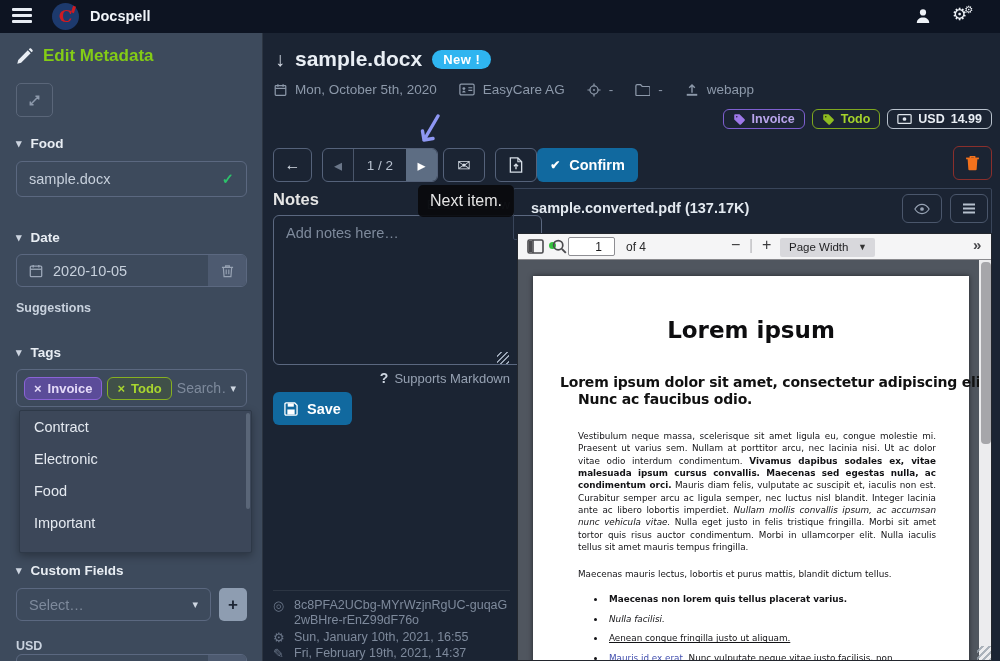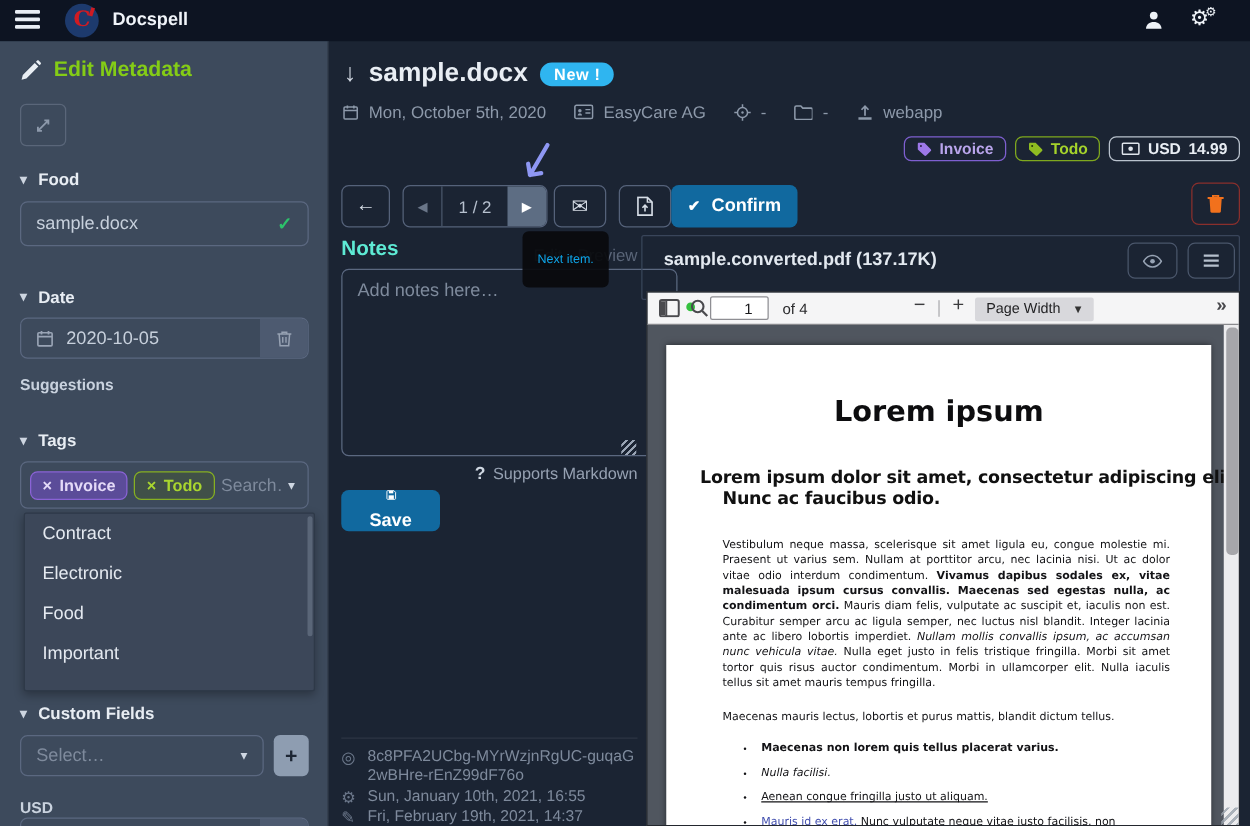--- a/index.html
+++ b/index.html
@@ -75,33 +75,33 @@
   .pg-next { width:31px; background:#5d6d83; color:#fff; cursor:pointer; }
   .btn-primary { position:absolute; background:#11699f; border:none; border-radius:6px; color:#fff;
                  font-size:14.5px; font-weight:bold; display:flex; align-items:center; gap:9px;
                  justify-content:center; cursor:pointer; }
   .confirm { left:537px; top:148px; width:101px; height:34px; }
   .trash-btn { position:absolute; left:953px; top:146px; width:39px; height:34px;
                border:1px solid #8a2f2c; border-radius:6px; background:transparent; cursor:pointer;
                display:flex; align-items:center; justify-content:center; }
 
   
-  .notes-h { position:absolute; left:273px; top:190px; font-size:16.5px; font-weight:bold; color:#5eead4; }
+  .notes-h { position:absolute; left:273px; top:190px; font-size:16.5px; font-weight:bold; color:#e5e5e5; }
   .notes-tabs { position:absolute; left:410px; top:197px; width:100px; text-align:right;
                 color:#5a6578; font-size:13.5px; }
   .notes-area { position:absolute; left:273px; top:215px; width:269px; height:150px;
                 background:transparent; border:1px solid #5b6880; border-radius:6px; resize:none;
                 color:#c7d0dc; font-size:14.5px; padding:9px 12px; font-family:"Liberation Sans",sans-serif; }
   .notes-area::placeholder { color:#7e8a9c; }
   .resize-nub { position:absolute; width:12px; height:12px;
                 background:repeating-linear-gradient(135deg, transparent 0 2.5px, #9aa5b5 2.5px 4px); }
   .md-hint { position:absolute; left:273px; top:370px; width:237px; text-align:right;
              font-size:13px; color:#96a1b2; }
   .md-hint b { color:#cfd7e2; font-size:14px; margin-right:6px; }
-  .save { left:273px; top:392px; width:79px; height:33px;flex-direction:column; }
+  .save { left:273px; top:392px; width:79px; height:33px; }
   .meta-divider { position:absolute; left:273px; top:590px; width:237px; border-top:1px solid rgba(255,255,255,.08); }
   .imeta { position:absolute; left:273px; width:237px; color:#7e8a9c; font-size:12.5px;
            display:flex; gap:8px; line-height:15px; }
   .imeta .ic { color:#66718399; color:#6a7689; font-size:13px; flex:none; width:13px; }
   .imeta .txt { word-break:break-all; }
 
   
   .vhead { position:absolute; left:513px; top:188px; width:479px; height:52px;
            border:1px solid #39455a; border-radius:2px; }
   .vhead .fname { position:absolute; left:17px; top:0; line-height:38px; font-size:14.5px;
@@ -139,22 +139,22 @@
   .page li + li { margin-top:7.5px; }
   .seg-b { font-weight:bold; } .seg-i { font-style:italic; } .seg-u { text-decoration:underline; }
   .seg-link { color:#4350af; text-decoration:underline; }
 
   .vscroll { position:absolute; left:461px; top:26px; width:14px; height:402px; background:#ececee; }
   .vthumb { position:absolute; left:2px; top:2px; width:10px; height:182px; background:#a6a6aa; border-radius:4px; }
   .corner { position:absolute; left:459px; top:412px; width:16px; height:16px;
             background:repeating-linear-gradient(135deg, transparent 0 3px, #9aa3ad 3px 5px); opacity:.8; }
 
   
-  .tooltip { position:absolute; left:418px; top:185px; background:rgba(9,10,13,.93); color:#0ea5e9;
-             font-size:10px; padding:17px 12px; border-radius:5px; z-index:30; }
+  .tooltip { position:absolute; left:418px; top:185px; background:rgba(9,10,13,.93); color:#e5e5e5;
+             font-size:16px; padding:7px 12px; border-radius:5px; z-index:30; }
   .cursor { position:absolute; left:414px; top:114px; z-index:40; pointer-events:none; }
 
   svg { display:block; }
 </style>
 </head>
 <body>
 
 <div class="app">
 
   <header class="navbar">

